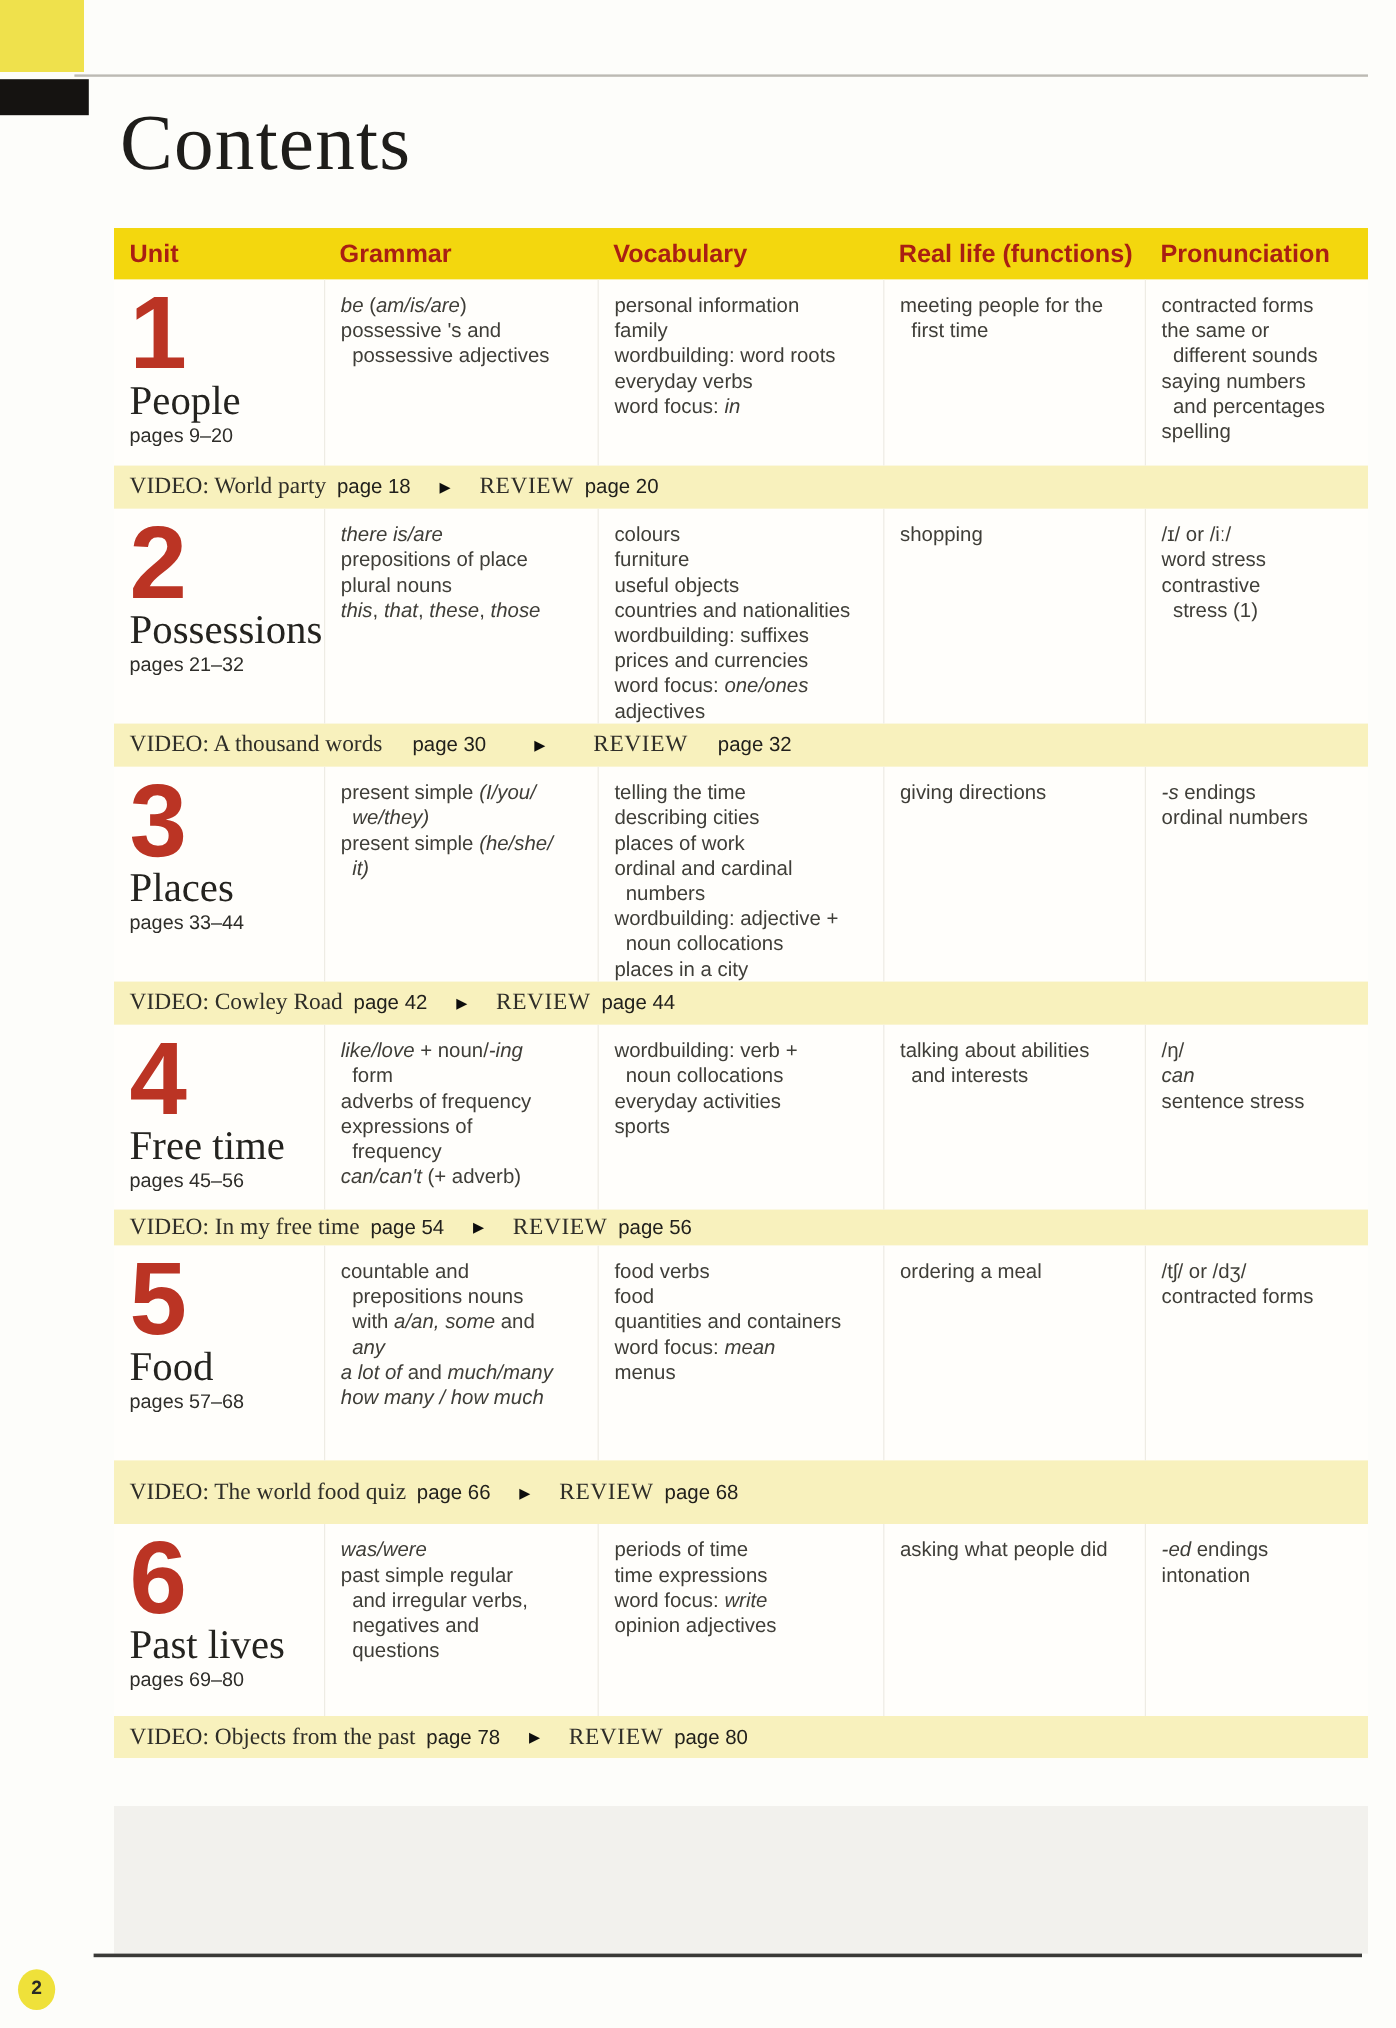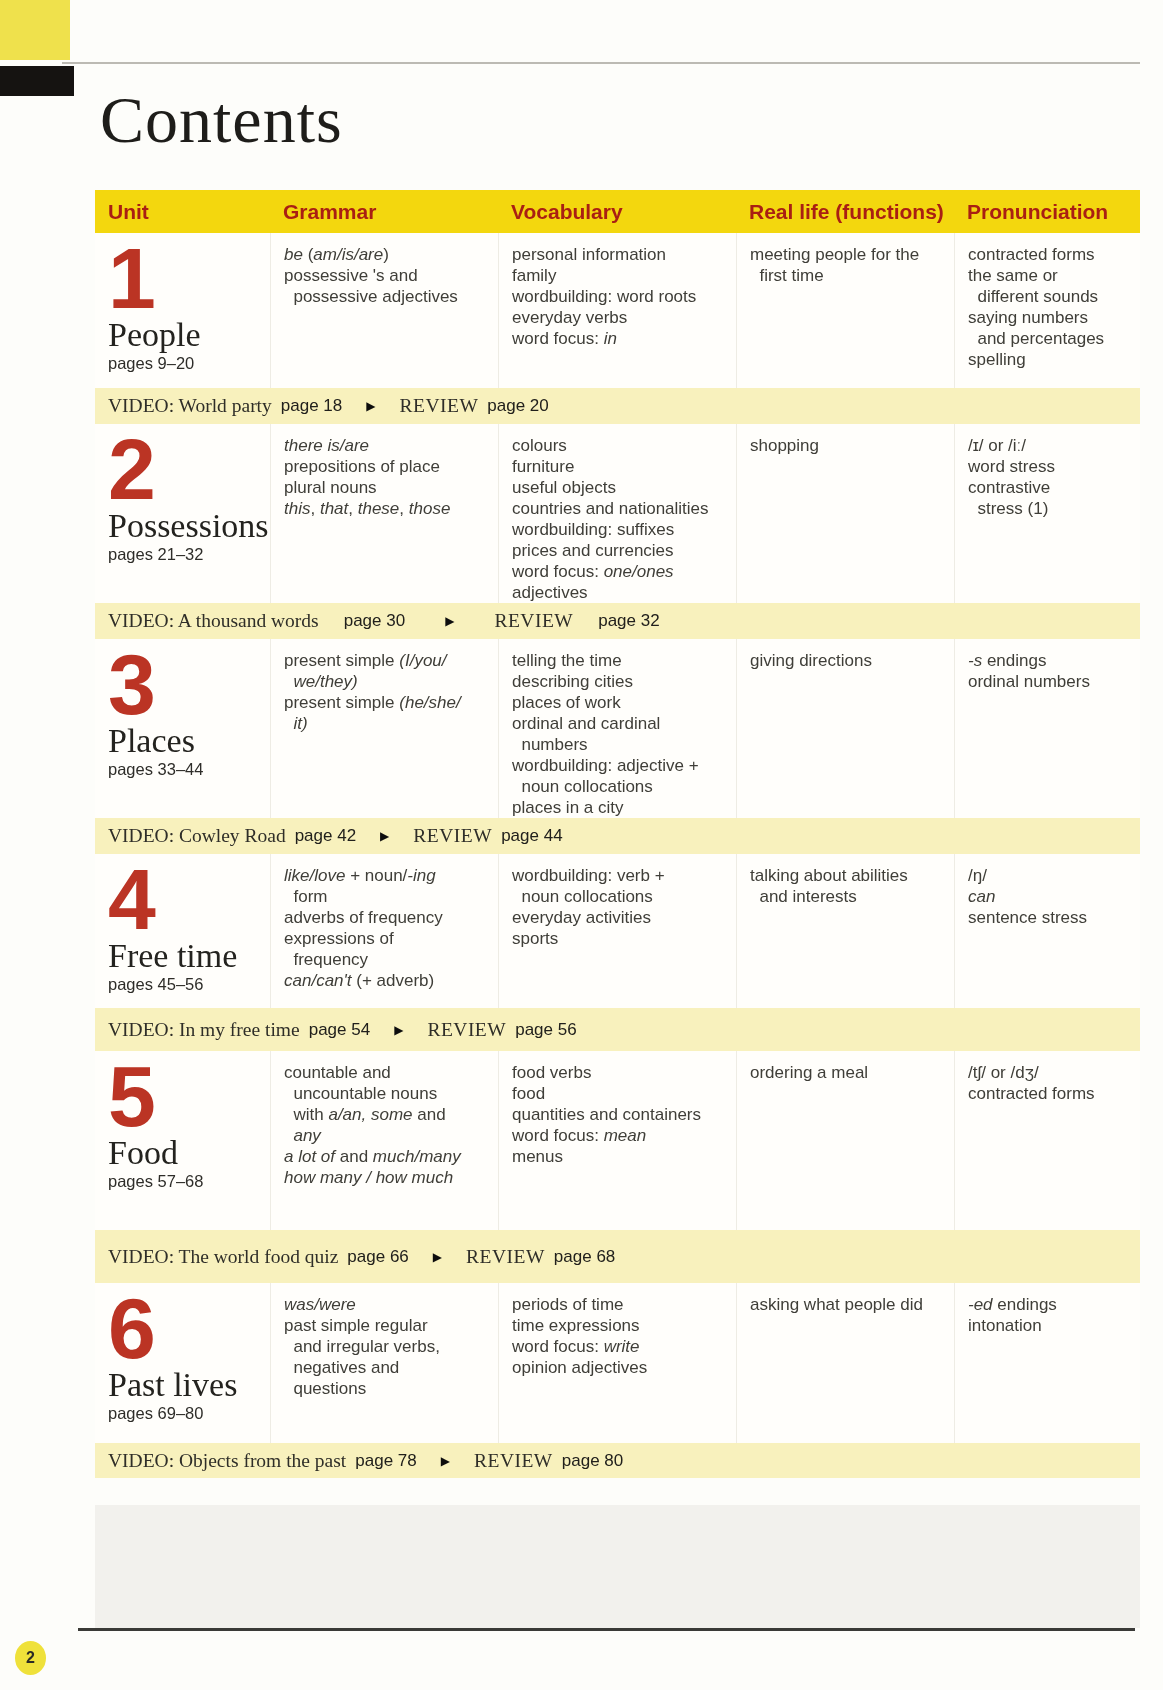--- a/index.html
+++ b/index.html
@@ -210,36 +210,36 @@
           <div class="cell real-life-cell">
             <div class="line">talking about abilities</div>
             <div class="line">  and interests</div>
           </div>
           <div class="cell pronunciation-cell">
             <div class="line">/ŋ/</div>
             <div class="line"><i>can</i></div>
             <div class="line">sentence stress</div>
           </div>
         </div>
-        <div class="video-row" style="height: 43px;">
+        <div class="video-row" style="height: 30px;">
           <span class="video-label">VIDEO: In my free time</span>
           <span class="video-page">page 54</span>
           <span class="play-icon">▶</span>
           <span class="review-label">REVIEW</span>
           <span class="review-page">page 56</span>
         </div>
         <div class="unit-body grid-cols" style="height: 179px;">
           <div class="cell unit-cell">
             <div class="unit-number">5</div>
             <div class="unit-name">Food</div>
             <div class="unit-pages">pages 57–68</div>
           </div>
           <div class="cell grammar-cell">
             <div class="line">countable and</div>
-            <div class="line">  uncountable nouns</div>
+            <div class="line">  prepositions nouns</div>
             <div class="line">  with <i>a/an, some</i> and</div>
             <div class="line">  <i>any</i></div>
             <div class="line"><i>a lot of</i> and <i>much/many</i></div>
             <div class="line"><i>how many / how much</i></div>
           </div>
           <div class="cell vocabulary-cell">
             <div class="line">food verbs</div>
             <div class="line">food</div>
             <div class="line">quantities and containers</div>
             <div class="line">word focus: <i>mean</i></div>

